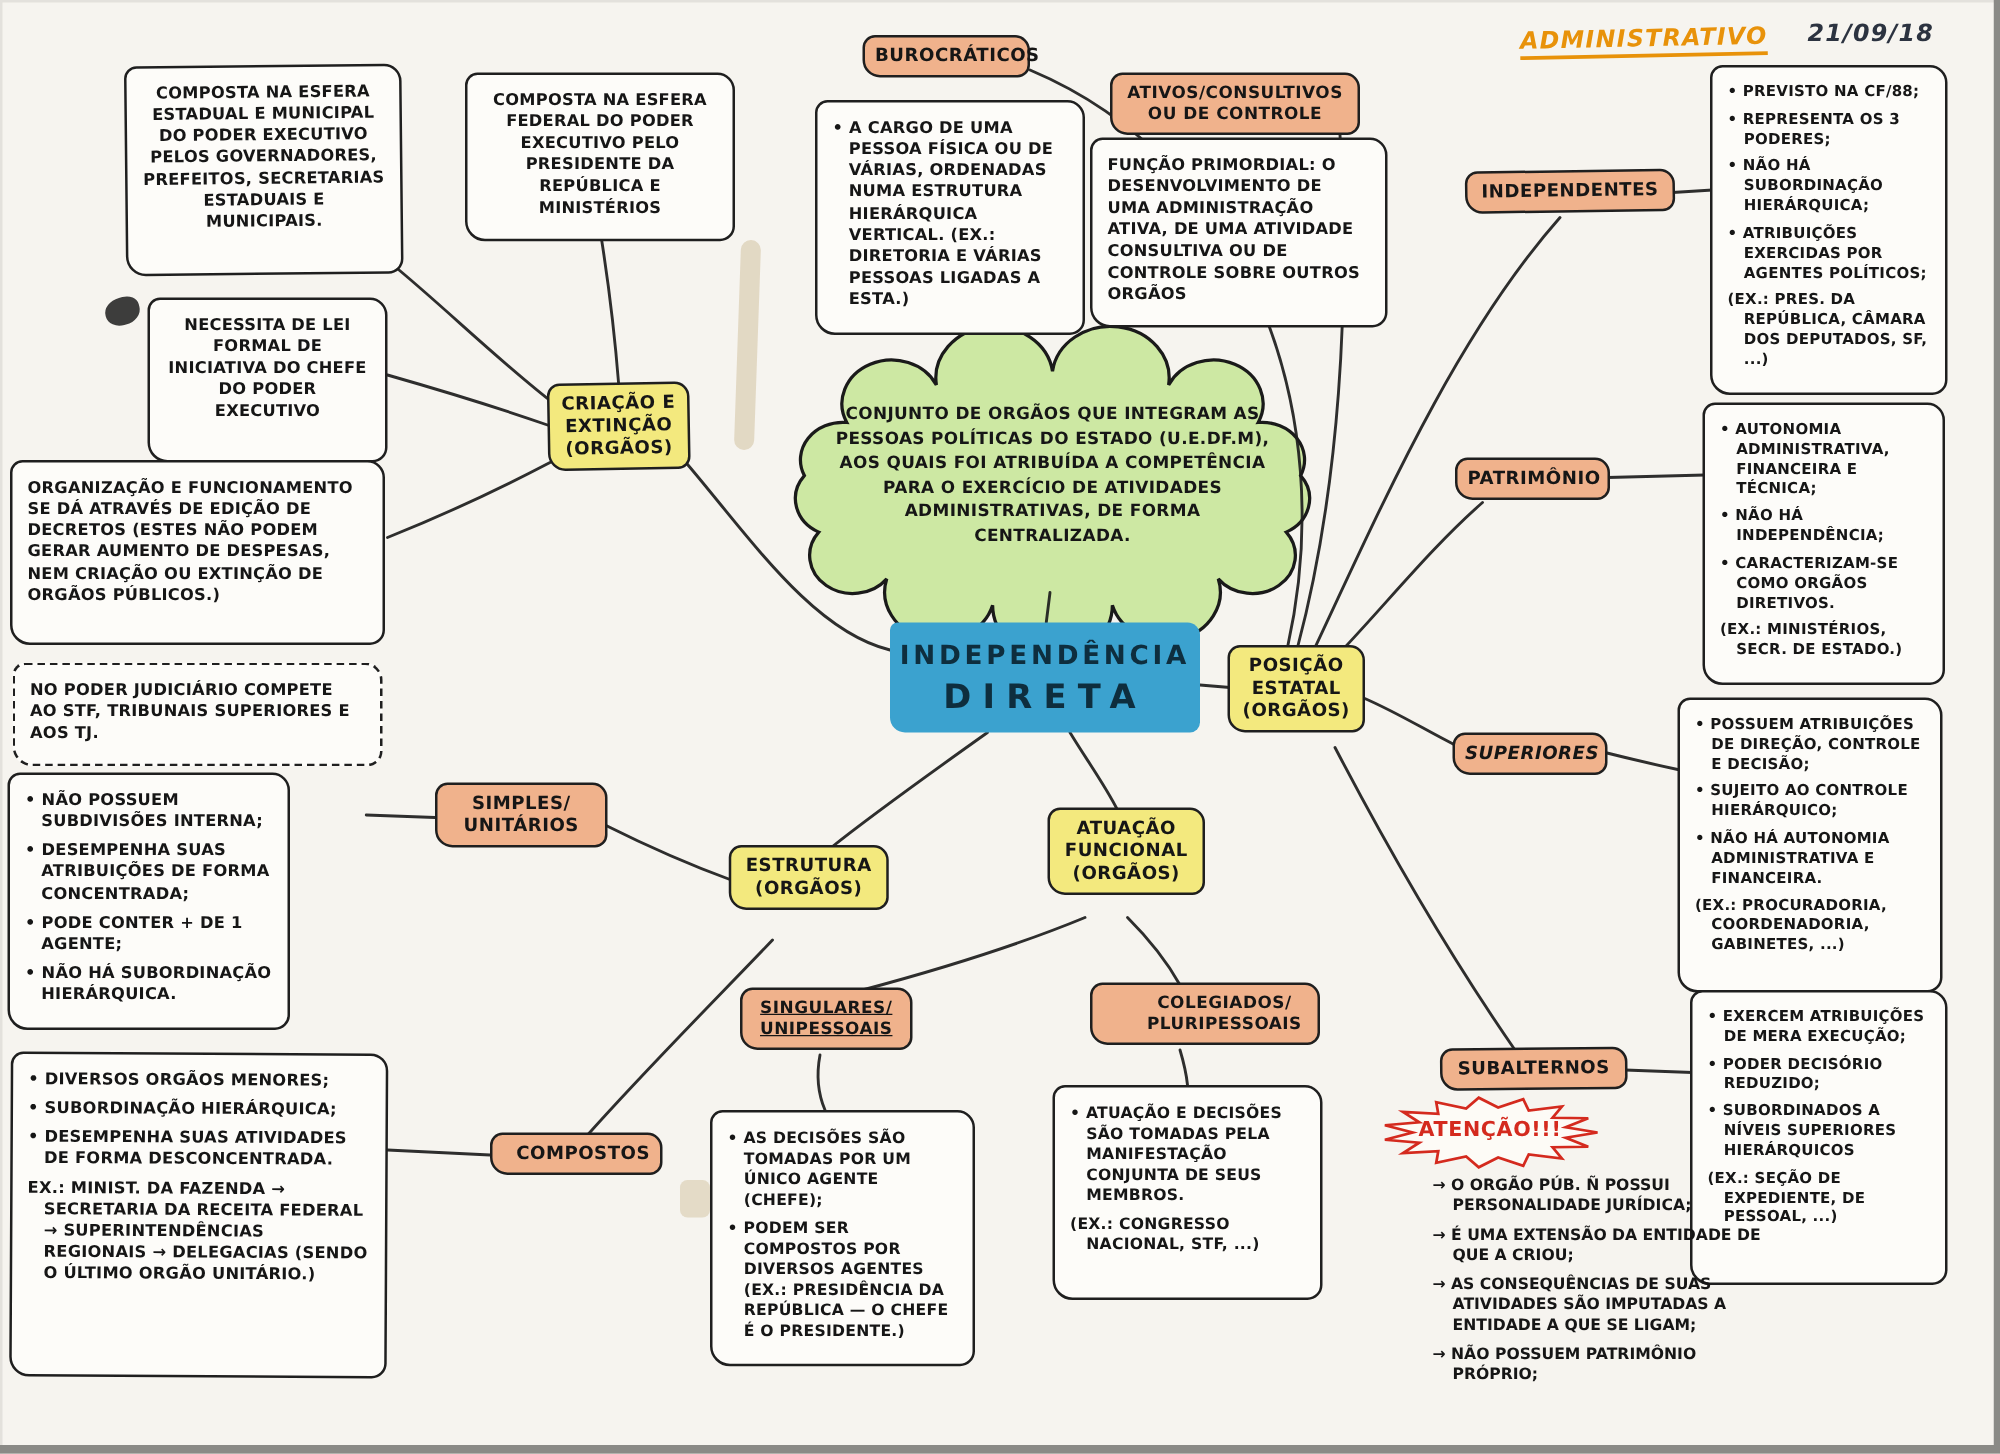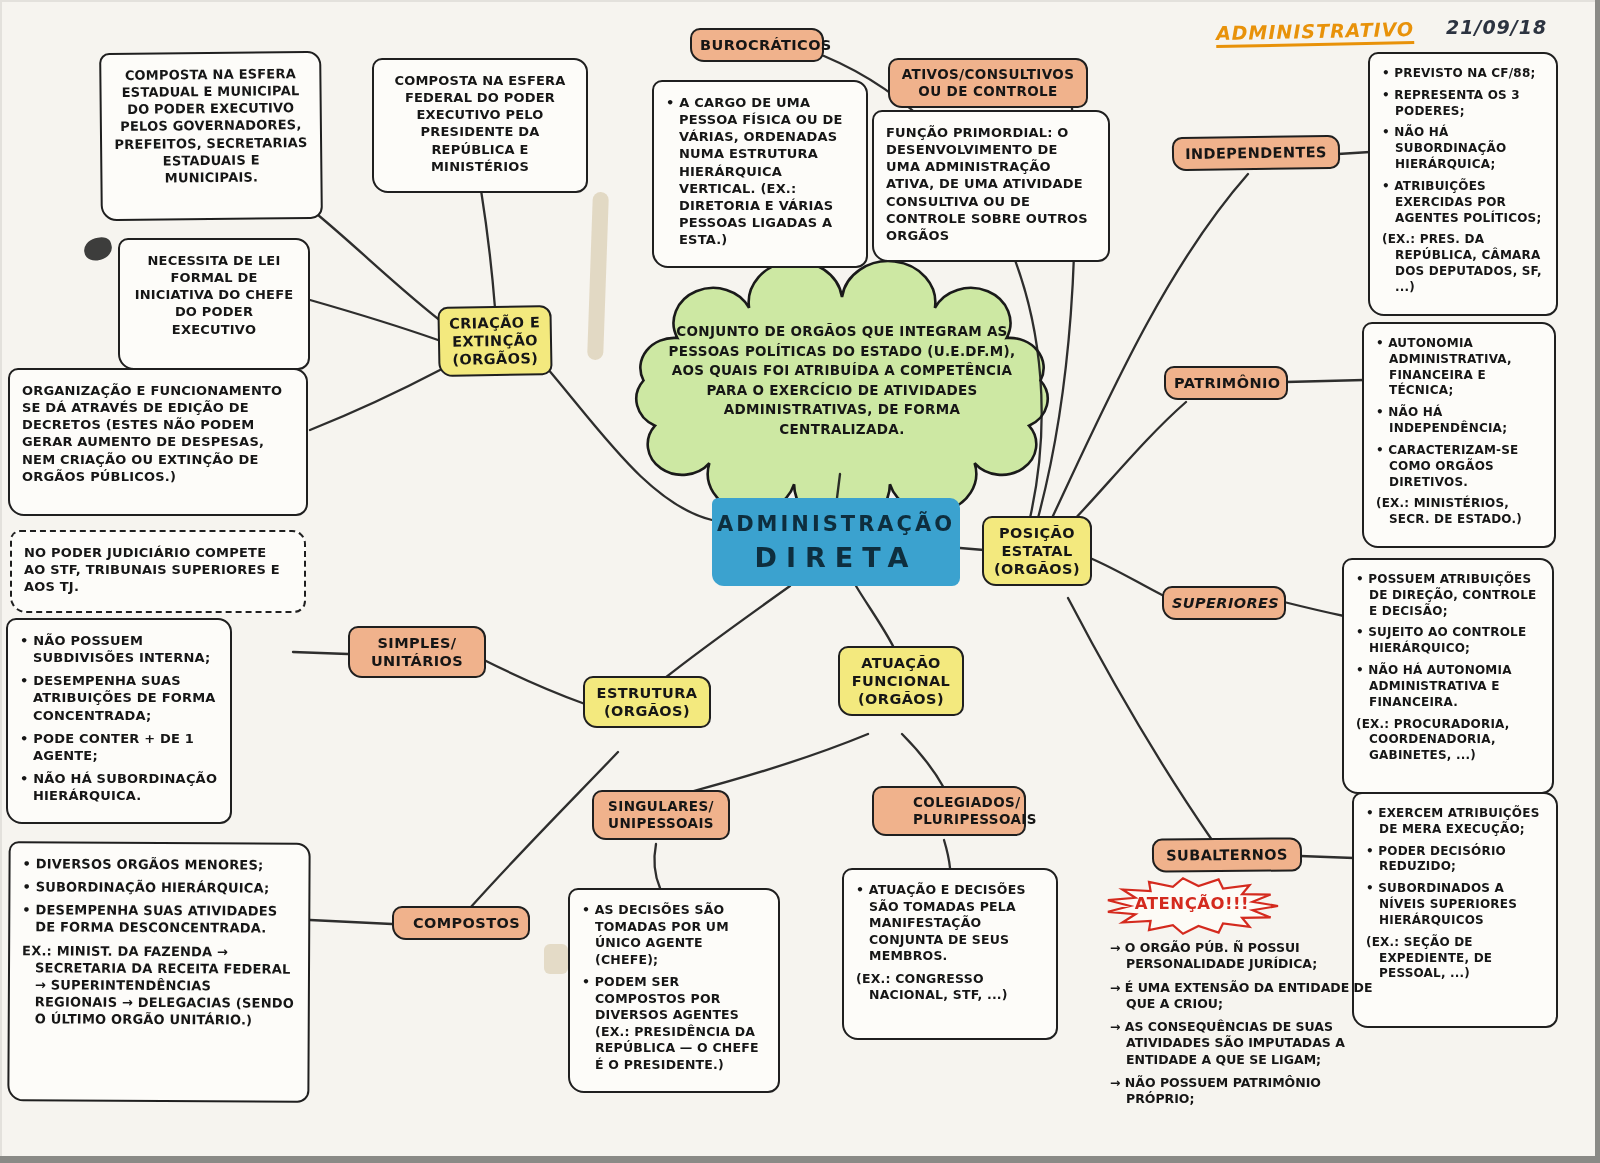--- a/index.html
+++ b/index.html
@@ -62,22 +62,22 @@
   .n-burocraticos { left:690px;  top:28px;  width:134px; }
   .n-ativos       { left:888px;  top:58px;  width:200px; font-size:13.5px; }
   .n-independentes{ left:1172px; top:136px; width:168px; transform:rotate(-.8deg); }
   .n-criacao      { left:438px;  top:306px; width:114px; transform:rotate(-1deg); }
   .n-autonomos    { left:1164px; top:366px; width:124px; }
   .n-posicao      { left:982px;  top:516px; width:110px; }
   .n-superiores   { left:1162px; top:586px; width:124px;font-style:italic; }
   .n-simples      { left:348px;  top:626px; width:138px; }
   .n-estrutura    { left:583px;  top:676px; width:128px; }
   .n-atuacao      { left:838px;  top:646px; width:126px; }
-  .n-singulares   { left:592px;  top:790px; width:138px; font-size:13.5px; }
-  .n-colegiados   { left:872px;  top:786px; width:154px; font-size:13.5px;padding-left:39px; }
+  .n-singulares   { left:592px;  top:790px; width:138px; font-size:13.5px;text-decoration:underline; }
+  .n-colegiados   { left:872px;  top:786px; width:184px; font-size:13.5px;padding-left:39px; }
   .n-compostos    { left:392px;  top:906px; width:138px;text-align:right; }
   .n-subalternos  { left:1152px; top:838px; width:150px; transform:rotate(-.5deg); }
 
   .center-node {
     left:712px; top:498px; width:248px; height:88px;
     background:var(--blue,#3ba2cf); color:#0e2e3e; border-radius:6px 10px 8px 12px;
     display:flex; flex-direction:column; justify-content:center; align-items:center;
   }
   .center-title    { font-size:21px; font-weight:800; letter-spacing:3px; }
   .center-subtitle { font-size:27px; font-weight:800; letter-spacing:9px; margin-top:6px; }
@@ -91,21 +91,21 @@
     left:1216px; top:20px; font-size:19px; font-style:italic; font-weight:800;
     color:var(--orange,#e8920a); border-bottom:3px solid var(--orange,#e8920a);
     padding-bottom:1px; letter-spacing:1px; transform:rotate(-1.2deg);
   }
   .header-date { left:1446px; top:16px; font-size:19px; font-style:italic; font-weight:800; color:#2c3340; letter-spacing:1px; }
 
   .attention-title {
     left:1117px; top:894px; width:150px; text-align:center;
     color:var(--red,#d42a1e); font-weight:800; font-size:16.5px; letter-spacing:.5px;
   }
-  .attention-list { left:1110px; top:940px; width:266px; font-weight:700; font-size:12.5px; line-height:1.3; }
+  .attention-list { left:1146px; top:940px; width:266px; font-weight:700; font-size:12.5px; line-height:1.3; }
   .arrow-line { padding-left:16px; text-indent:-16px; margin:0 0 7px 0; }
 </style>
 </head>
 <body>
 
 <div class="paper">
 
   <svg class="connectors" viewBox="0 0 1600 1163">
     <path class="cloud-shape" d="M 842.0 297.0 A 34 30 0 0 1 934.9 307.9 A 34 30 0 0 1 1006.6 338.0 A 34 30 0 0 1 1040.5 380.5 A 34 30 0 0 1 1029.0 425.7 A 34 30 0 0 1 974.6 463.1 A 34 30 0 0 1 889.9 484.2 A 34 30 0 0 1 794.1 484.2 A 34 30 0 0 1 709.4 463.1 A 34 30 0 0 1 655.0 425.7 A 34 30 0 0 1 643.5 380.5 A 34 30 0 0 1 677.4 338.0 A 34 30 0 0 1 749.1 307.9 A 34 30 0 0 1 842.0 297.0 Z"></path>
     <g>
@@ -203,21 +203,21 @@
   <div class="note b-organizacao">
       <div class="plain-line">ORGANIZAÇÃO E FUNCIONAMENTO SE DÁ ATRAVÉS DE EDIÇÃO DE DECRETOS (ESTES NÃO PODEM GERAR AUMENTO DE DESPESAS, NEM CRIAÇÃO OU EXTINÇÃO DE ORGÃOS PÚBLICOS.)</div>
     </div>
   <div class="note b-judiciario dashed">
       <div class="plain-line">NO PODER JUDICIÁRIO COMPETE AO STF, TRIBUNAIS SUPERIORES E AOS TJ.</div>
     </div>
 
   <div class="cloud-text">CONJUNTO DE ORGÃOS QUE INTEGRAM AS PESSOAS POLÍTICAS DO ESTADO (U.E.DF.M), AOS QUAIS FOI ATRIBUÍDA A COMPETÊNCIA PARA O EXERCÍCIO DE ATIVIDADES ADMINISTRATIVAS, DE FORMA CENTRALIZADA.</div>
 
   <div class="center-node">
-    <div class="center-title">ADMINISTRAÇÃO</div>
+    <div class="center-title">INDEPENDÊNCIA</div>
     <div class="center-subtitle">DIRETA</div>
   </div>
 
   <div class="node yellow n-posicao">
       <div class="node-line">POSIÇÃO</div>
       <div class="node-line">ESTATAL</div>
       <div class="node-line">(ORGÃOS)</div>
     </div>
 
   <div class="node n-superiores">

